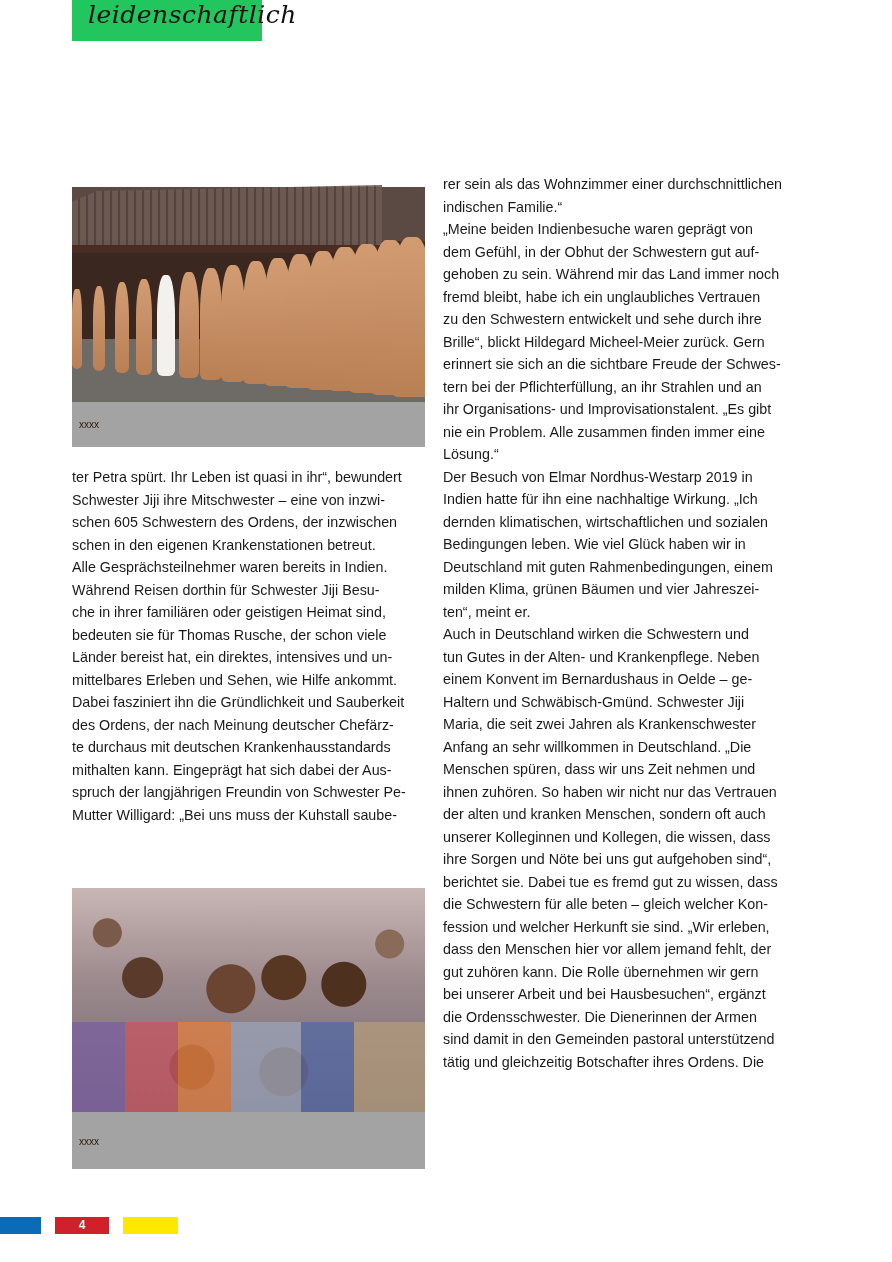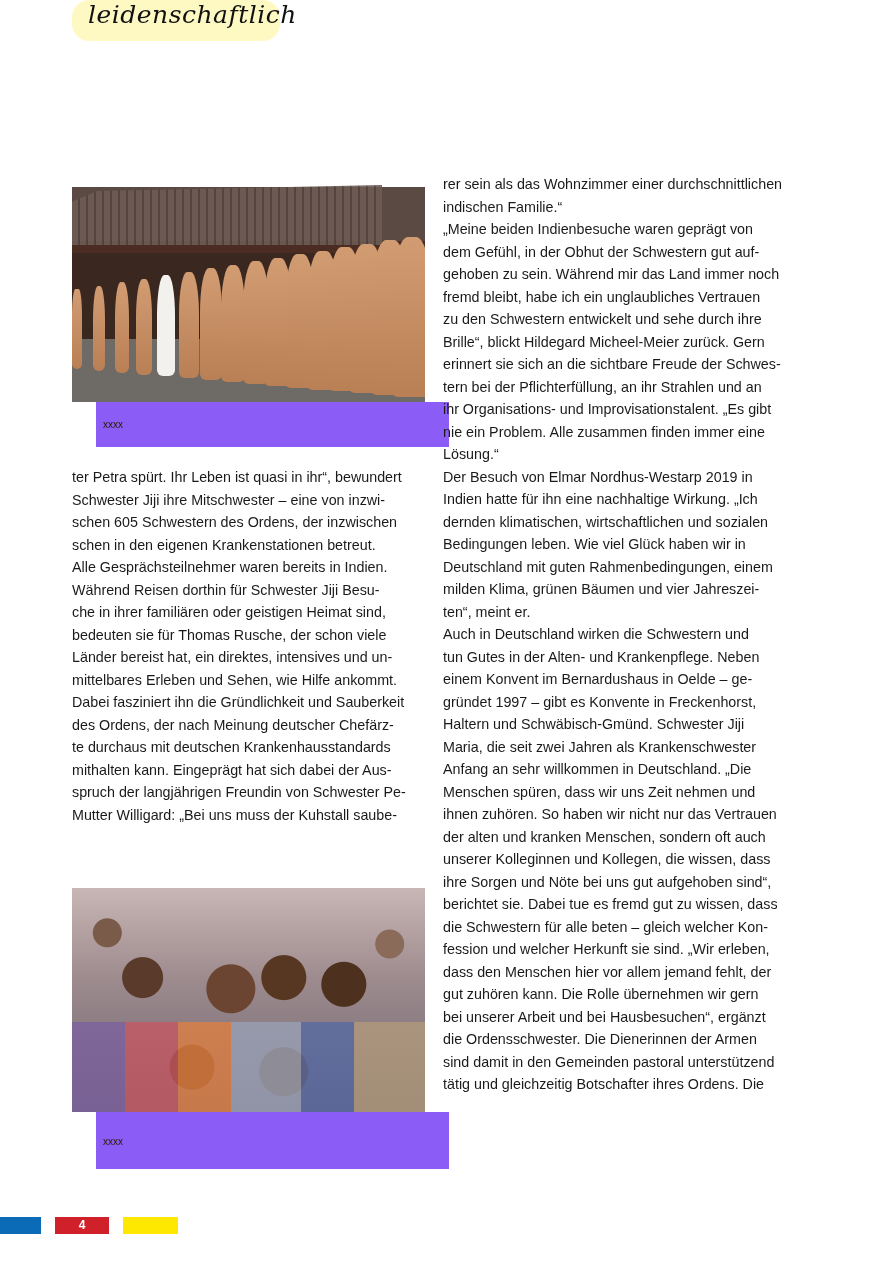--- a/index.html
+++ b/index.html
@@ -1,25 +1,25 @@
 <!DOCTYPE html>
 <html><head>
 <meta charset="utf-8">
 <style>
   html, body { margin: 0; padding: 0; background: #ffffff; }
   body { width: 892px; height: 1262px; position: relative; overflow: hidden;
          font-family: "Liberation Sans", "DejaVu Sans", sans-serif; color: #1a1a1a; }
-  .header-tag { position: absolute; left: 72px; top: 0; width: 208px; height: 41px;
-                background: #fef9c3; border-radius: 17px; }
+  .header-tag { position: absolute; left: 72px; top: 0; width: 190px; height: 41px;
+                background: #22c55e; }
   .header-tag span { position: absolute; left: 16px; top: 0px; font-family: "DejaVu Serif", serif;
                 font-style: italic; font-size: 25px; color: #111; letter-spacing: 0.5px; }
 
   .figure { position: absolute; left: 72px; width: 353px; }
   .photo { position: absolute; left: 0; top: 0; width: 353px; overflow: hidden; }
-  .caption { position: absolute; left: 0; width: 353px; background: #8b5cf6; margin-left: 24px; }
+  .caption { position: absolute; left: 0; width: 353px; background: #a3a3a3; }
   .caption span { position: absolute; left: 7px; font-size: 10px; color: #2b1a00; }
 
   
   #fig1 { top: 179px; height: 268px; }
   #fig1 .photo { height: 223px;
      background:
        linear-gradient(180deg, #ffffff 0 4px, transparent 4px),
        linear-gradient(180deg, transparent 0 8px, #5b4a44 8px 62px, #4a2c22 62px 74px, transparent 74px),
        linear-gradient(180deg, transparent 0 74px, #3a2820 74px 160px, transparent 160px),
        linear-gradient(180deg, transparent 0 160px, #6e6a66 160px 223px); }
@@ -141,21 +141,20 @@
     <p>Der Besuch von Elmar Nordhus-Westarp 2019 in</p>
     <p>Indien hatte für ihn eine nachhaltige Wirkung. „Ich</p>
     <p>dernden klimatischen, wirtschaftlichen und sozialen</p>
     <p>Bedingungen leben. Wie viel Glück haben wir in</p>
     <p>Deutschland mit guten Rahmenbedingungen, einem</p>
     <p>milden Klima, grünen Bäumen und vier Jahreszei-</p>
     <p>ten“, meint er.</p>
     <p>Auch in Deutschland wirken die Schwestern und</p>
     <p>tun Gutes in der Alten- und Krankenpflege. Neben</p>
     <p>einem Konvent im Bernardushaus in Oelde – ge-</p>
-    <p>gründet 1997 – gibt es Konvente in Freckenhorst,</p>
     <p>Haltern und Schwäbisch-Gmünd. Schwester Jiji</p>
     <p>Maria, die seit zwei Jahren als Krankenschwester</p>
     <p>Anfang an sehr willkommen in Deutschland. „Die</p>
     <p>Menschen spüren, dass wir uns Zeit nehmen und</p>
     <p>ihnen zuhören. So haben wir nicht nur das Vertrauen</p>
     <p>der alten und kranken Menschen, sondern oft auch</p>
     <p>unserer Kolleginnen und Kollegen, die wissen, dass</p>
     <p>ihre Sorgen und Nöte bei uns gut aufgehoben sind“,</p>
     <p>berichtet sie. Dabei tue es fremd gut zu wissen, dass</p>
     <p>die Schwestern für alle beten – gleich welcher Kon-</p>

